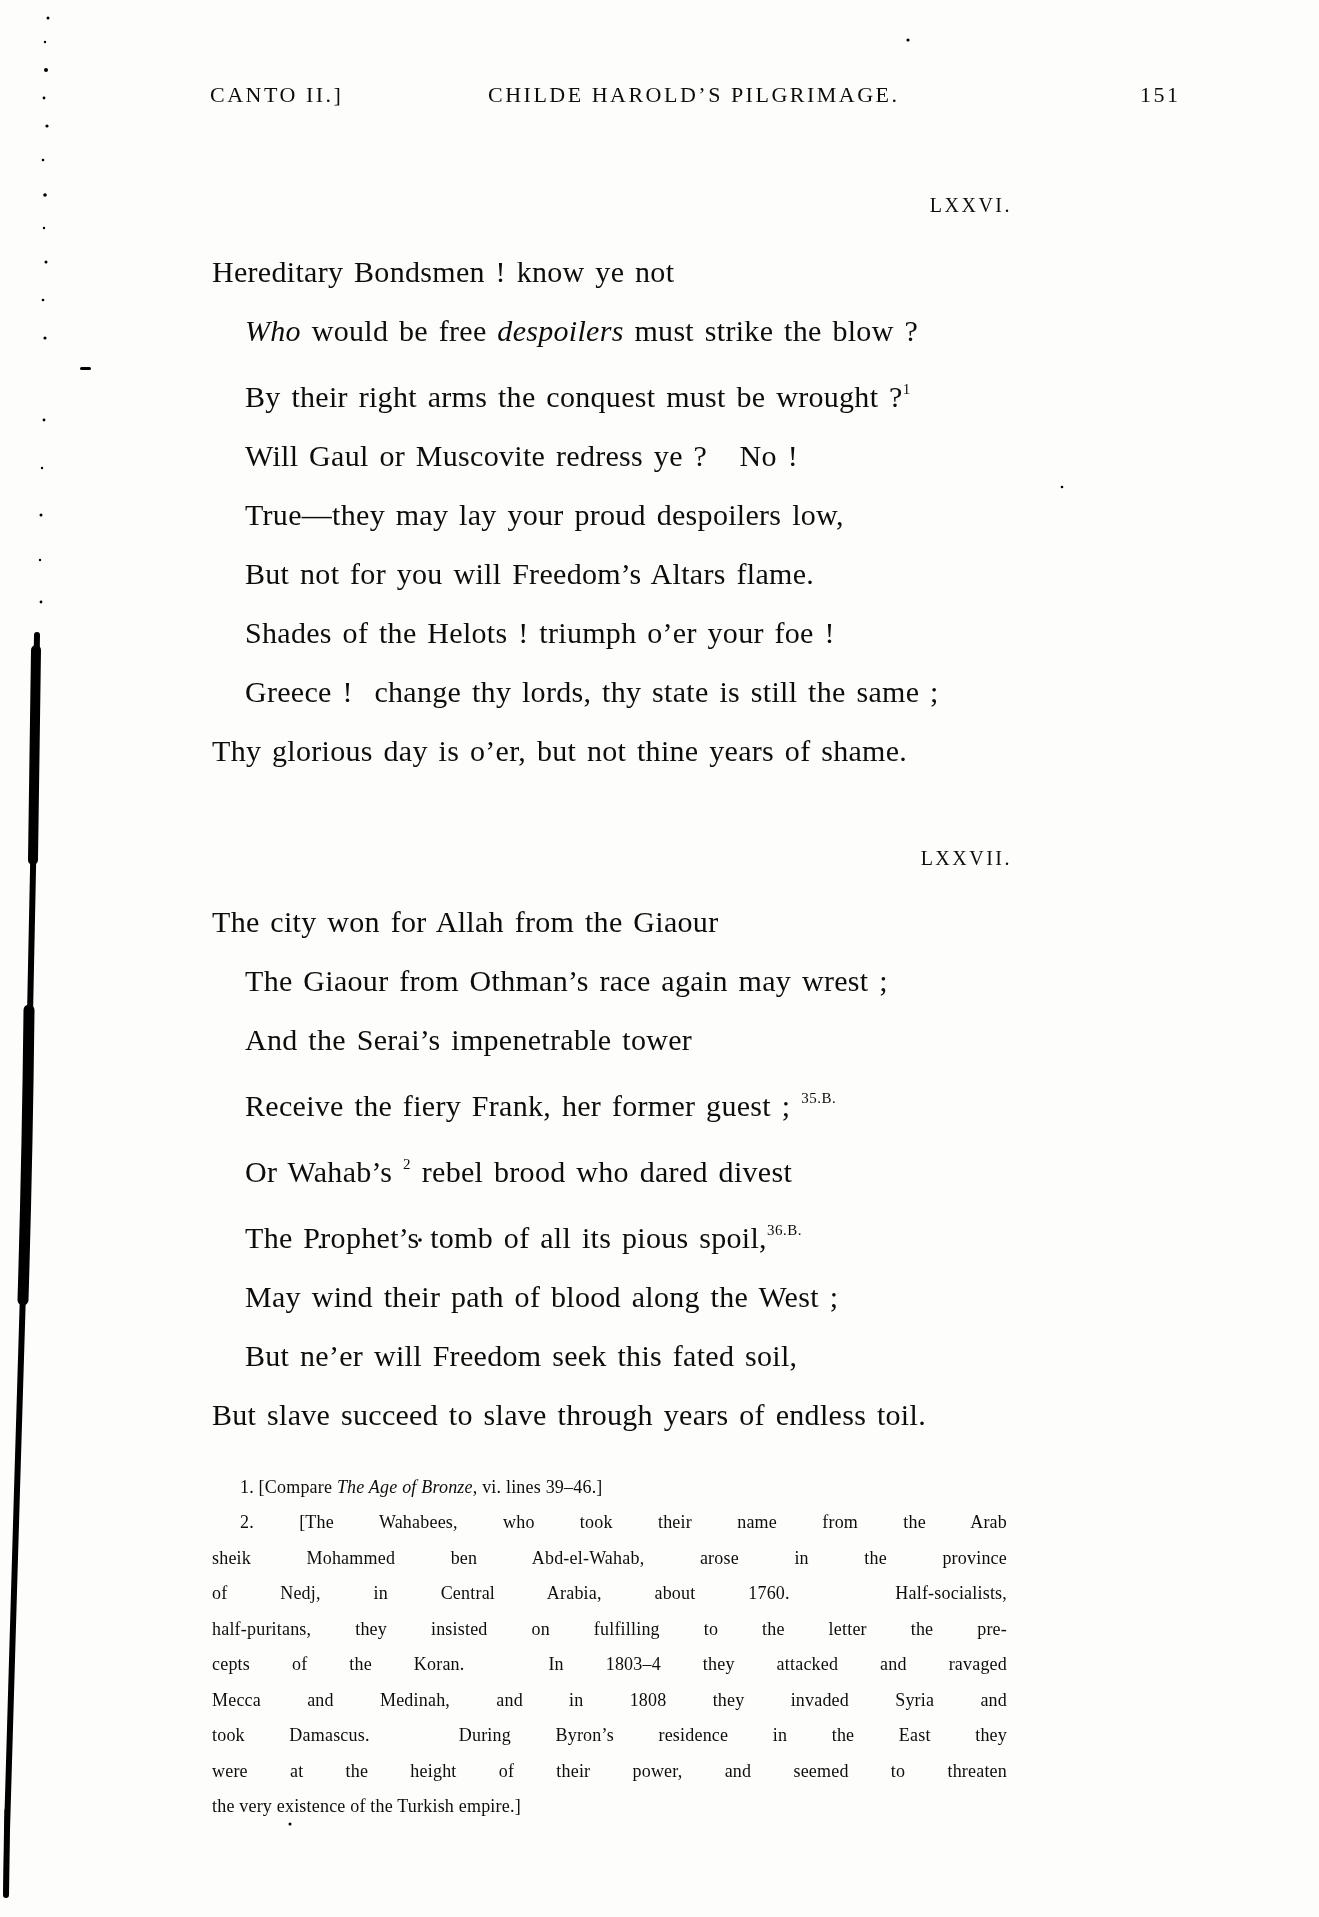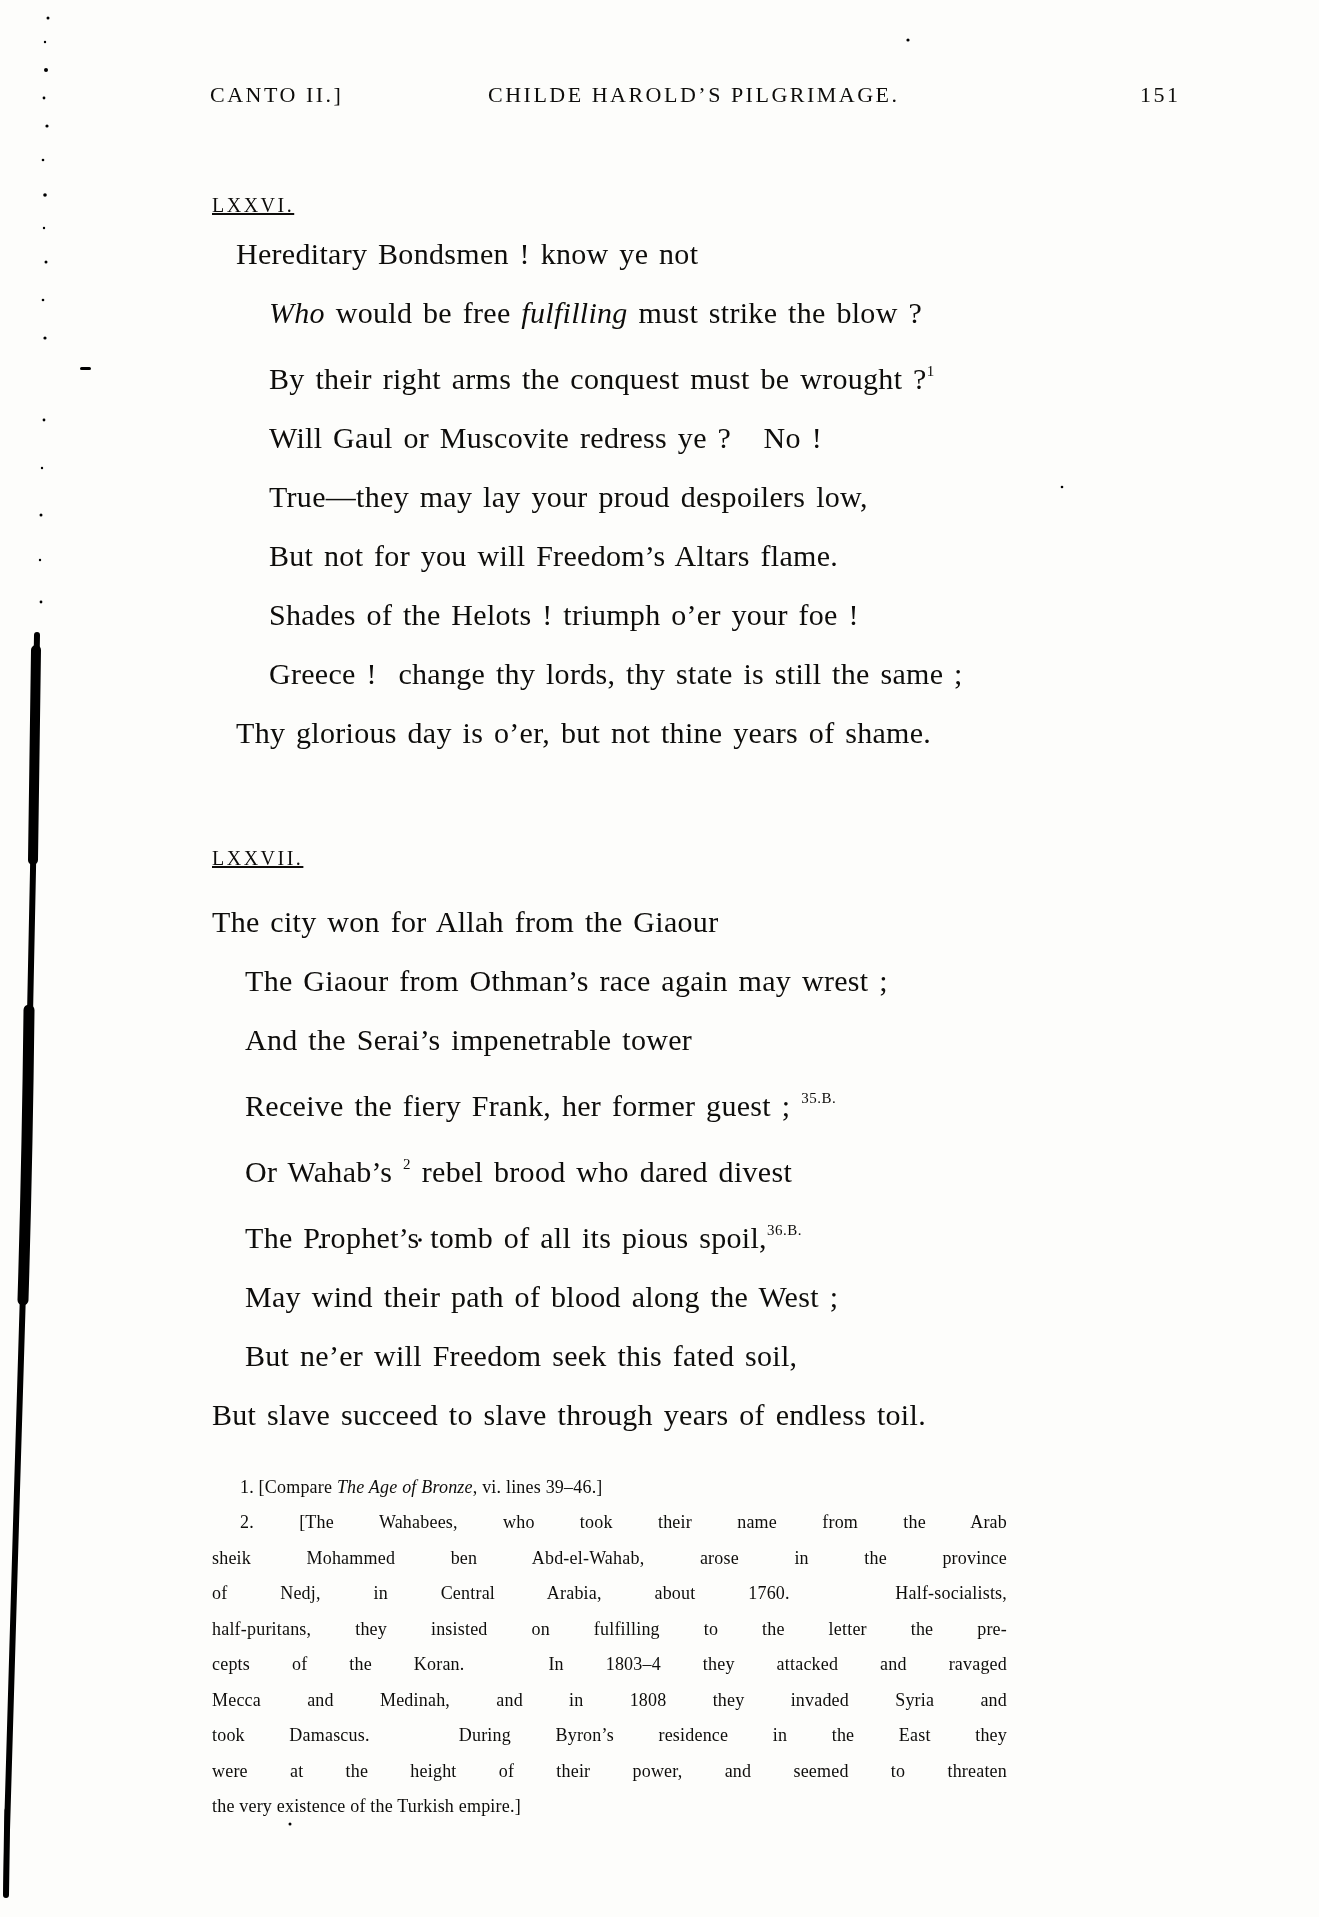--- a/index.html
+++ b/index.html
@@ -20,33 +20,33 @@
   }
   
   .runhead span { position: absolute; top: 82px; font-size: 22px; line-height: 26px;
                   letter-spacing: 2.5px; white-space: nowrap; }
   .canto   { left: 210px; }
   .title   { left: 488px; font-family: Liberation Serif, serif; }
   .pagenum { left: 1140px; letter-spacing: 4px; font-size: 23px; }
   
   .stanza-num {
     position: absolute; left: 212px; width: 800px;
-    text-align: left; font-size: 20px; line-height: 24px;
-    letter-spacing: 2.5px; white-space: nowrap; text-decoration: underline;
+    text-align: right; font-size: 20px; line-height: 24px;
+    letter-spacing: 2.5px; white-space: nowrap;
   }
   #s1num { top: 193px; }
   #s2num { top: 846px; }
   
   .stanza {
     position: absolute; left: 212px; width: 840px;
     font-size: 30px; line-height: 59px;
     word-spacing: 3px; letter-spacing: 0.3px;
     white-space: nowrap;
   }
-  #s1 { top: 224px; margin-left: 24px; }
+  #s1 { top: 242px; }
   #s2 { top: 892px; }
   .pl      { padding-left: 0; }
   .pl.ind  { padding-left: 33px; }
   .it      { font-style: italic; }
   .noteref { font-size: 15px; vertical-align: 13px; letter-spacing: 0.5px; word-spacing: 0; }
   
   .footnotes { position: absolute; left: 212px; width: 795px;
                font-size: 18px; letter-spacing: 0.2px; }
   #fn1 { top: 1470px; line-height: 35px; text-indent: 28px; margin: 0; position: absolute; width: 795px; }
   #fn2 { top: 1505px; line-height: 35.5px; position: absolute; width: 795px; }
@@ -63,21 +63,21 @@
 
   <div class="runhead">
     <span class="canto">CANTO II.]</span>
     <span class="title">CHILDE HAROLD’S PILGRIMAGE.</span>
     <span class="pagenum">151</span>
   </div>
 
   <div class="stanza-num" id="s1num">LXXVI.</div>
   <div class="stanza" id="s1">
     <div class="pl"><span>Hereditary Bondsmen ! know ye not</span></div>
-    <div class="pl ind"><span class="it">Who</span><span> would be free </span><span class="it">fulfilling</span><span> must strike the blow ?</span></div>
+    <div class="pl ind"><span class="it">Who</span><span> would be free </span><span class="it">despoilers</span><span> must strike the blow ?</span></div>
     <div class="pl ind"><span>By their right arms the conquest must be wrought ?</span><span class="noteref">1</span></div>
     <div class="pl ind"><span>Will Gaul or Muscovite redress ye ?&nbsp;&nbsp; No !</span></div>
     <div class="pl ind"><span>True—they may lay your proud despoilers low,</span></div>
     <div class="pl ind"><span>But not for you will Freedom’s Altars flame.</span></div>
     <div class="pl ind"><span>Shades of the Helots ! triumph o’er your foe !</span></div>
     <div class="pl ind"><span>Greece !&nbsp; change thy lords, thy state is still the same ;</span></div>
     <div class="pl"><span>Thy glorious day is o’er, but not thine years of shame.</span></div>
   </div>
 
   <div class="stanza-num" id="s2num">LXXVII.</div>

